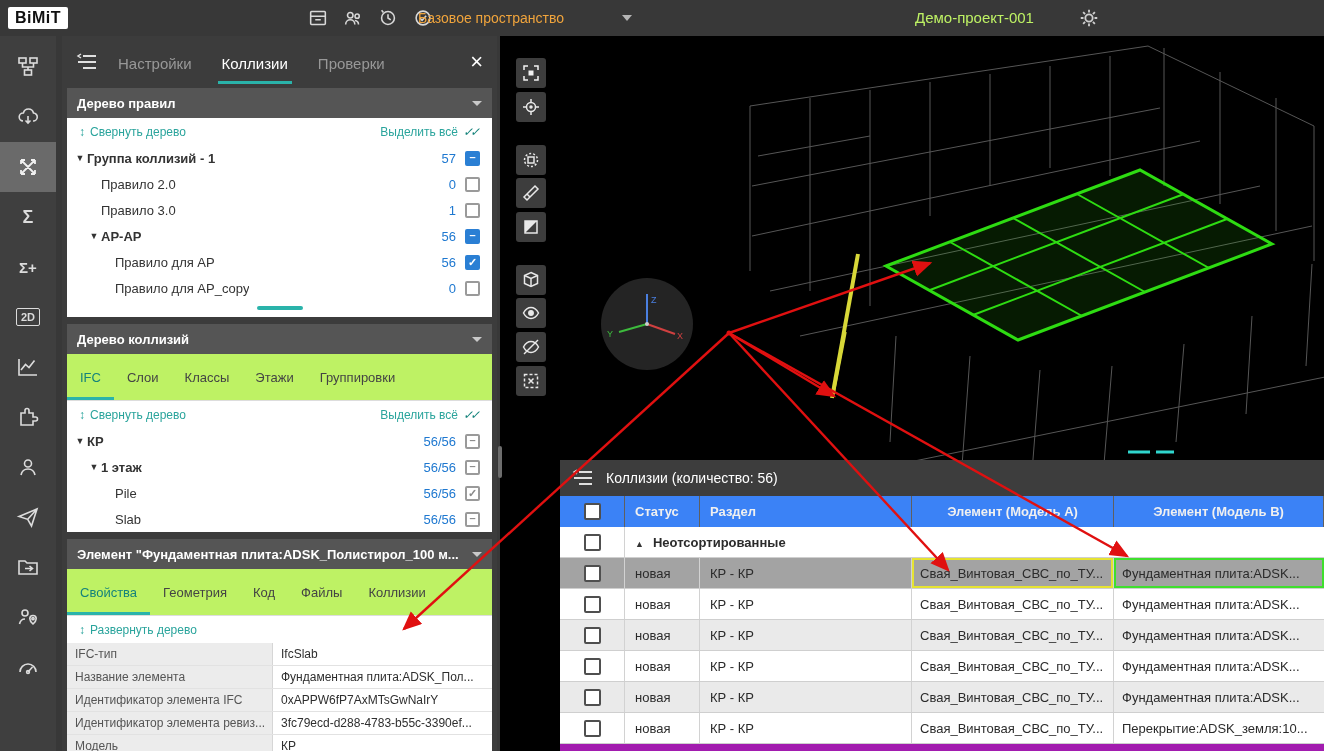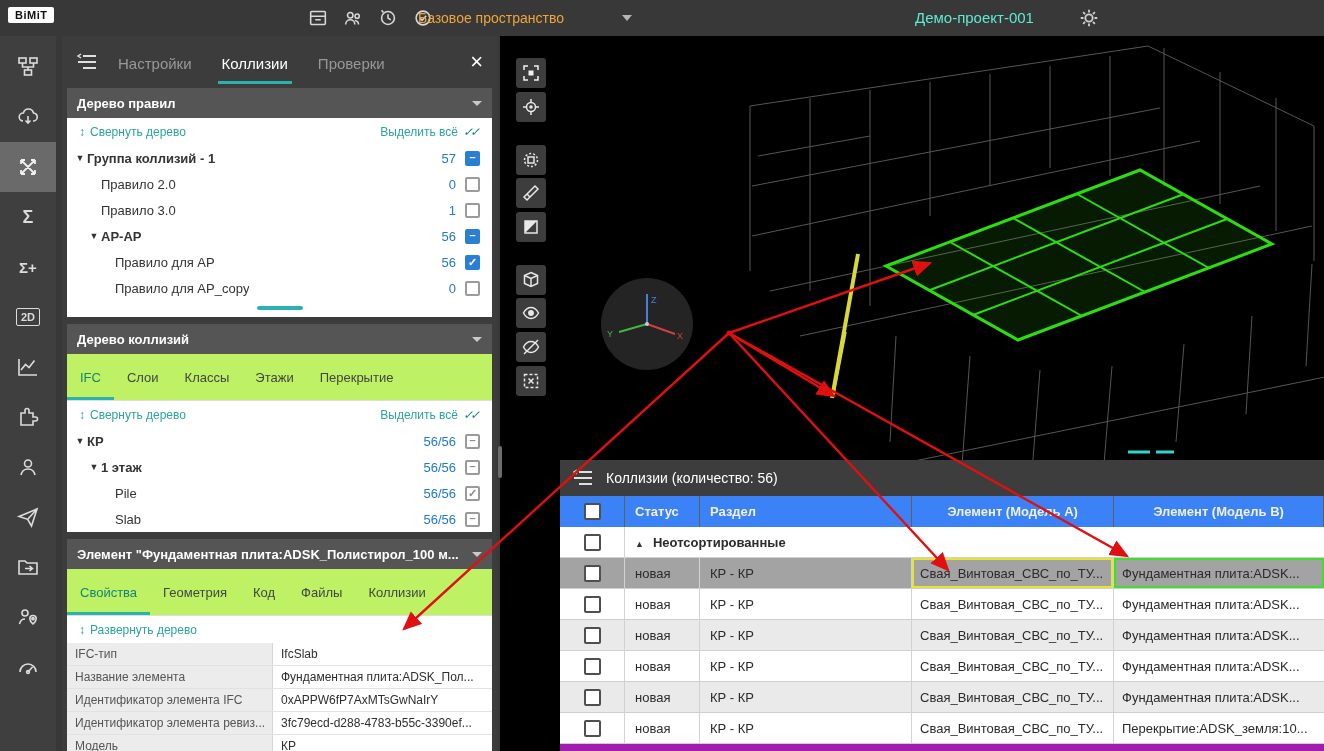--- a/index.html
+++ b/index.html
@@ -1,27 +1,27 @@
 <!DOCTYPE html>
 <html><head>
 <meta charset="utf-8">
 <style>
   *{box-sizing:border-box;margin:0;padding:0}
   html,body{width:1324px;height:751px;background:#2d2d2d;font-family:"Liberation Sans",sans-serif}
   .app{position:relative;width:1324px;height:751px;overflow:hidden;background:#383838}
 
   
   .topbar{position:absolute;left:0;top:0;width:1324px;height:36px;background:#383838}
-  .logo{position:absolute;left:8px;top:7px;background:#fff;color:#101010;font-weight:bold;font-size:11px;padding:2px 7px;border-radius:2px;letter-spacing:.5px}
+  .logo{position:absolute;left:8px;top:7px;background:#fff;color:#101010;font-weight:bold;font-size:16px;padding:2px 7px;border-radius:2px;letter-spacing:.5px}
   .tb-icons{position:absolute;left:306px;top:6px;display:flex;gap:11px}
   .tb-icon{width:24px;height:24px;display:flex;align-items:center;justify-content:center;cursor:pointer}
   .tb-dd{position:absolute;left:418px;top:0;height:36px;display:flex;align-items:center;cursor:pointer}
   .dd-label{color:#f0a43c;font-size:14px}
   .dd-caret{width:0;height:0;border-left:5px solid transparent;border-right:5px solid transparent;border-top:6px solid #b5b5b5;margin-left:58px}
-  .tb-title{position:absolute;left:915px;top:9px;font-size:15px;color:#5eead4}
+  .tb-title{position:absolute;left:915px;top:9px;font-size:15px;color:#bef264}
   .tb-gear{position:absolute;left:1078px;top:7px;width:22px;height:22px;cursor:pointer}
 
   
   .rail{position:absolute;left:0;top:36px;width:56px;bottom:0;background:#3f3f3f;display:flex;flex-direction:column;padding-top:6px}
   .rail-btn{height:50px;display:flex;align-items:center;justify-content:center;cursor:pointer}
   .rail-btn.sel{background:#6a6a6a}
   .rail-txt{font-size:18px;color:#dcdcdc;font-weight:bold}
   .rail-txt.sm{font-size:15px}
   .rail-2d{font-size:11px;font-weight:bold;color:#dcdcdc;border:1.5px solid #dcdcdc;border-radius:2px;padding:2px 4px}
 
@@ -321,21 +321,21 @@
     <section class="sec">
       <div class="sec-head">
         <span>Дерево коллизий</span>
         <span class="chev"></span>
       </div>
       <div class="subtabs" id="ct-tabs">
           <div class="stab active">IFC</div>
           <div class="stab">Слои</div>
           <div class="stab">Классы</div>
           <div class="stab">Этажи</div>
-          <div class="stab">Перекрытие</div>
+          <div class="stab">Группировки</div>
         </div>
       <div class="sec-body" style="height:142px">
         <div class="links-row">
           <span class="link">
               <i class="ud-icon"></i>
               <span>Свернуть дерево</span>
             </span>
           <span class="link link-right">
               <span>Выделить всё</span>
               <i class="dcheck-icon"></i>

